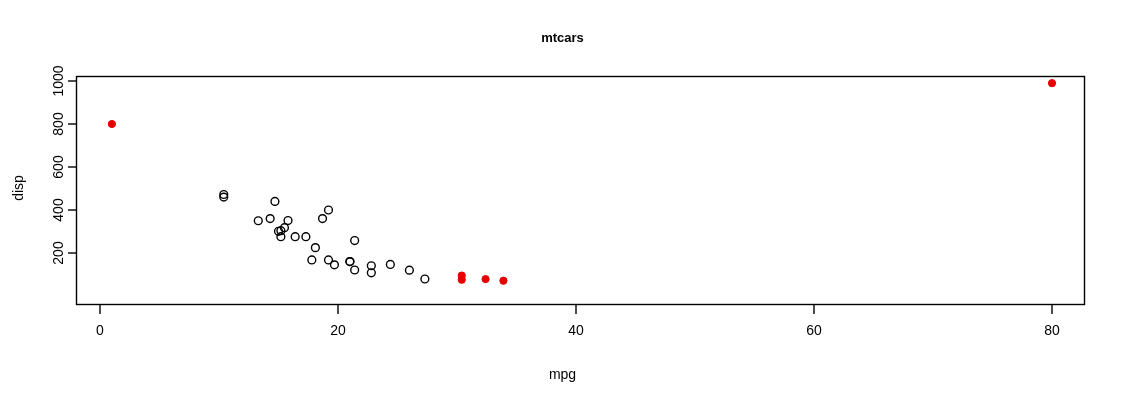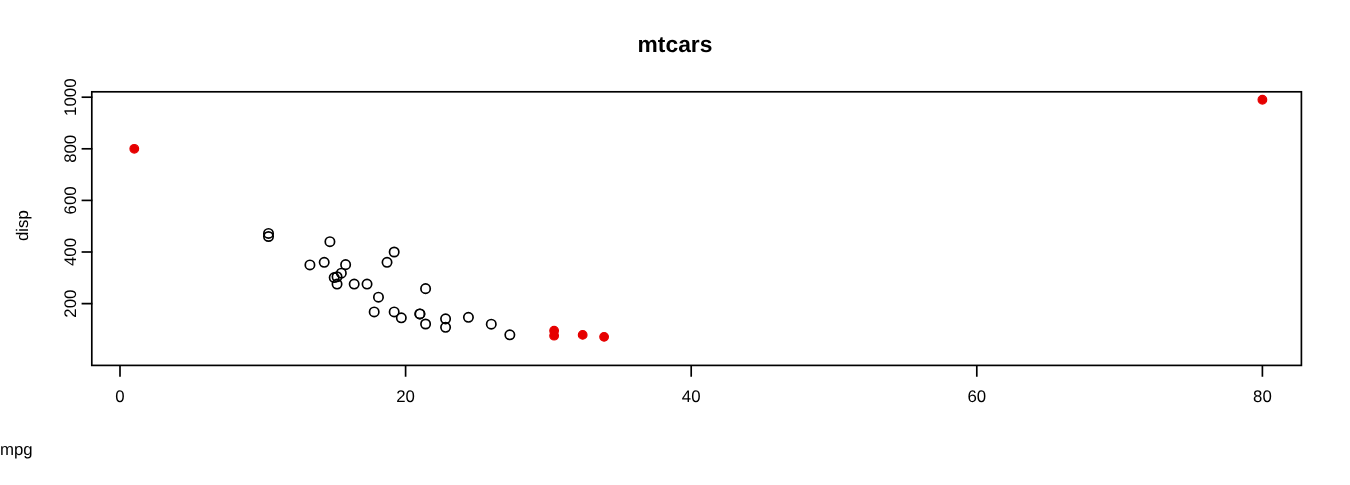--- a/index.html
+++ b/index.html
@@ -22,30 +22,31 @@
     background: #ffffff;
   }
   #plot-title {
     position: absolute;
     left: 0;
     top: 28px;
     width: 1125px;
     text-align: center;
     font-family: "Liberation Sans", sans-serif;
     font-weight: bold;
-    font-size: 19px;
+    font-size: 13px;
     color: #000000;
     letter-spacing: 0px;
     line-height: 20px;
   }
   #xlab {
     position: absolute;
     left: 0;
     top: 366px;
     width: 1125px;
+    text-align: center;
     font-family: "Liberation Sans", sans-serif;
     font-size: 14px;
     color: #000000;
   }
   #ylab {
     position: absolute;
     left: -22px;
     top: 180px;
     width: 80px;
     text-align: center;

